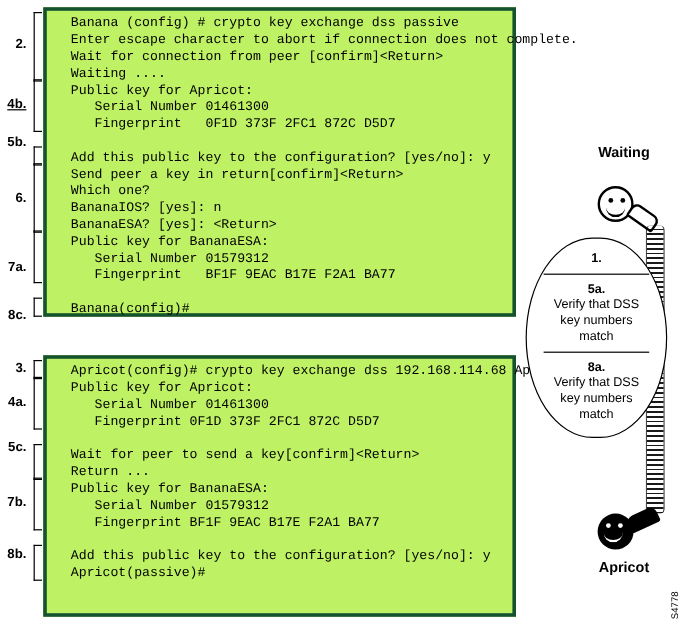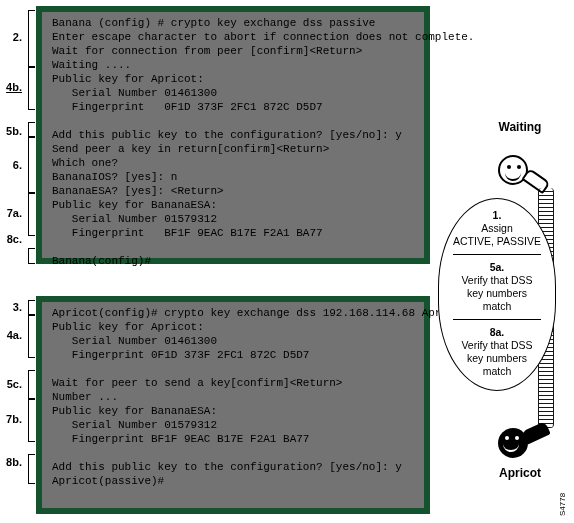--- a/index.html
+++ b/index.html
@@ -10,26 +10,26 @@
     font-size: 11px;
     color: #000;
   }
   .page {
     position: relative;
     width: 574px;
     height: 523px;
   }
   .box {
     position: absolute;
-    border: 6px solid #14532d;
-    padding: 4px 6px 4px 10px;
+    border: 3px solid #14532d;
+    padding: 4px 6px 4px 20px;
     box-sizing: border-box;
     white-space: pre;
     line-height: 14px;
-    background: #737373;
+    background: #bef264;
   }
   .marker {
     position: absolute;
     left: 0;
     width: 24px;
     text-align: right;
     font-weight: bold;
     font-family: Arial, sans-serif;
     font-size: 11px;
     line-height: 14px;
@@ -132,53 +132,53 @@
 <span></span>
 <span>Banana(config)#</span></div>
 
   <div class="bracket" style="left:28px; top:10px; height:56px;"></div>
   <div class="marker" style="top:30px;">2.</div>
 
   <div class="bracket" style="left:28px; top:66px; height:42px;"></div>
   <div class="marker" style="top:80px;text-decoration:underline;">4b.</div>
 
   <div class="bracket" style="left:28px; top:122px; height:14px;"></div>
-  <div class="marker" style="top:124px;">5b.</div>
+  <div class="marker" style="top:112px;">5b.</div>
 
   <div class="bracket" style="left:28px; top:136px; height:56px;"></div>
   <div class="marker" style="top:158px;">6.</div>
 
   <div class="bracket" style="left:28px; top:192px; height:42px;"></div>
-  <div class="marker" style="top:206px;">7a.</div>
+  <div class="marker" style="top:216px;">7a.</div>
 
   <div class="bracket" style="left:28px; top:248px; height:14px;"></div>
-  <div class="marker" style="top:232px;">8c.</div>
+  <div class="marker" style="top:256px;">8c.</div>
 
   <div class="box" style="left:36px; top:296px; width:394px; height:218px;"><span>Apricot(config)# crypto key exchange dss 192.168.114.68 Apricot</span>
 <span>Public key for Apricot:</span>
 <span>   Serial Number 01461300</span>
 <span>   Fingerprint 0F1D 373F 2FC1 872C D5D7</span>
 <span></span>
 <span>Wait for peer to send a key[confirm]&lt;Return&gt;</span>
-<span>Number ...</span>
+<span>Return ...</span>
 <span>Public key for BananaESA:</span>
 <span>   Serial Number 01579312</span>
 <span>   Fingerprint BF1F 9EAC B17E F2A1 BA77</span>
 <span></span>
 <span>Add this public key to the configuration? [yes/no]: y</span>
 <span>Apricot(passive)#</span></div>
 
   <div class="bracket" style="left:28px; top:300px; height:14px;"></div>
   <div class="marker" style="top:300px;">3.</div>
 
   <div class="bracket" style="left:28px; top:314px; height:42px;"></div>
   <div class="marker" style="top:328px;">4a.</div>
 
   <div class="bracket" style="left:28px; top:370px; height:28px;"></div>
-  <div class="marker" style="top:377px;">5c.</div>
+  <div class="marker" style="top:366px;">5c.</div>
 
   <div class="bracket" style="left:28px; top:398px; height:42px;"></div>
   <div class="marker" style="top:412px;">7b.</div>
 
   <div class="bracket" style="left:28px; top:454px; height:28px;"></div>
   <div class="marker" style="top:455px;">8b.</div>
 
   <div class="side-label" style="left:480px; top:120px; width:80px;">Waiting</div>
   <div class="side-label" style="left:480px; top:466px; width:80px;">Apricot</div>
 
@@ -194,22 +194,20 @@
   <div class="face black" style="left:498px; top:428px;">
     <div class="eye-b" style="left:7px; top:8px;"></div>
     <div class="eye-b" style="left:17px; top:8px;"></div>
     <div class="smile-b" style="left:5px; top:14px;"></div>
   </div>
   <div class="handset black" style="left:523px; top:426px; transform:rotate(-25deg);"></div>
 
   <div class="bubble" style="left:438px; top:198px;">
     <div>
       <b>1.</b><br>
-      <span style="white-space:pre-line;">Assign
-ACTIVE, PASSIVE</span>
     </div>
     <hr class="sep">
     <div>
       <b>5a.</b><br>
       <span style="white-space:pre-line;">Verify that DSS
 key numbers
 match</span>
     </div>
     <hr class="sep">
     <div>

